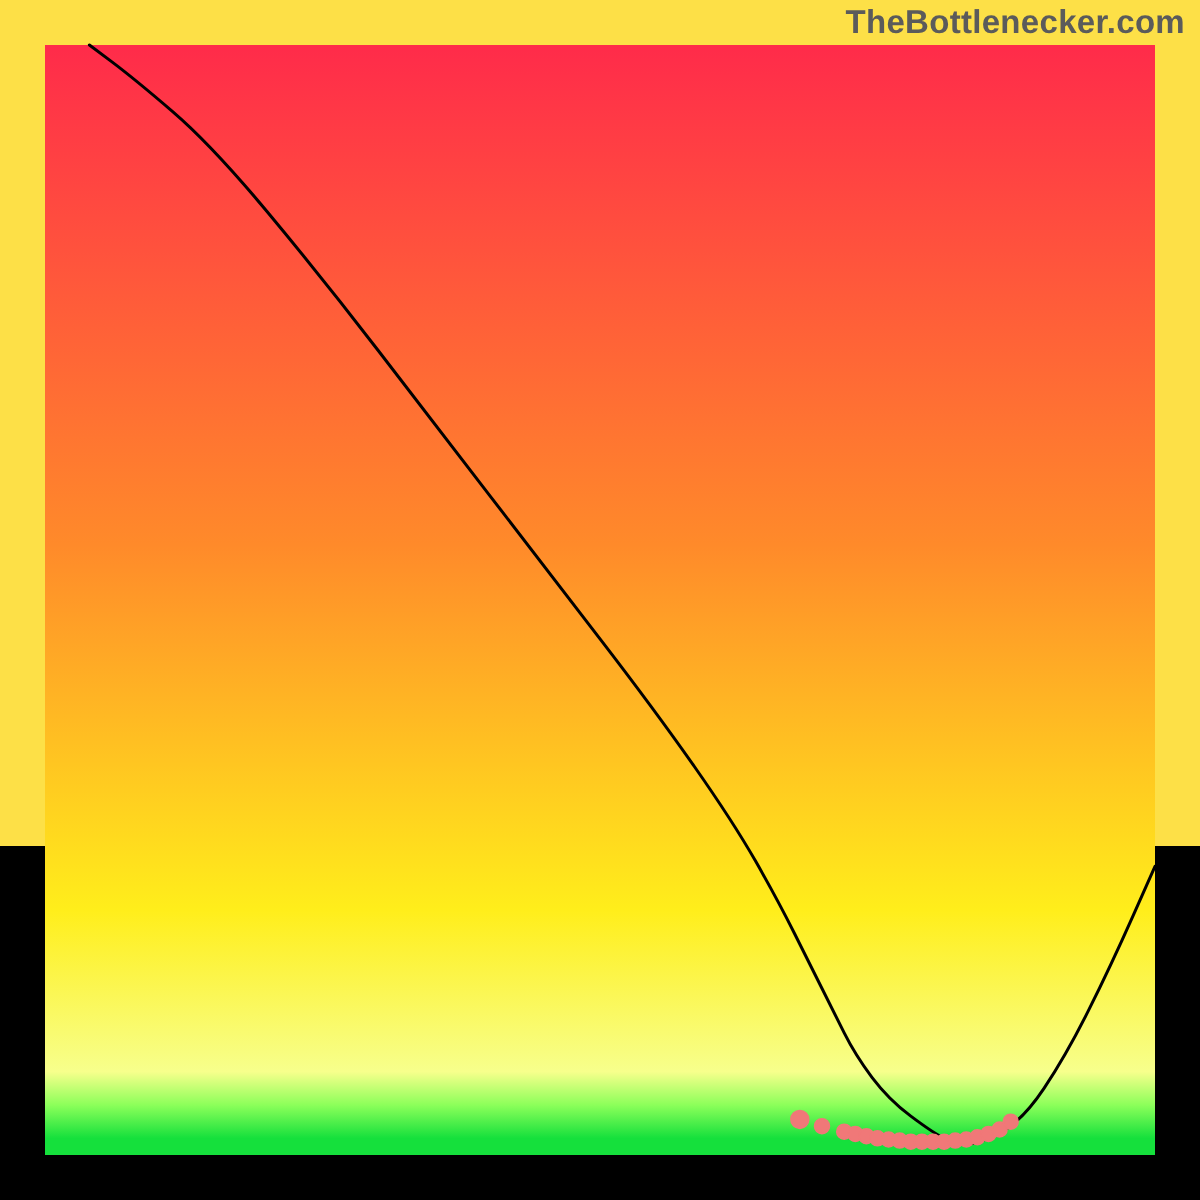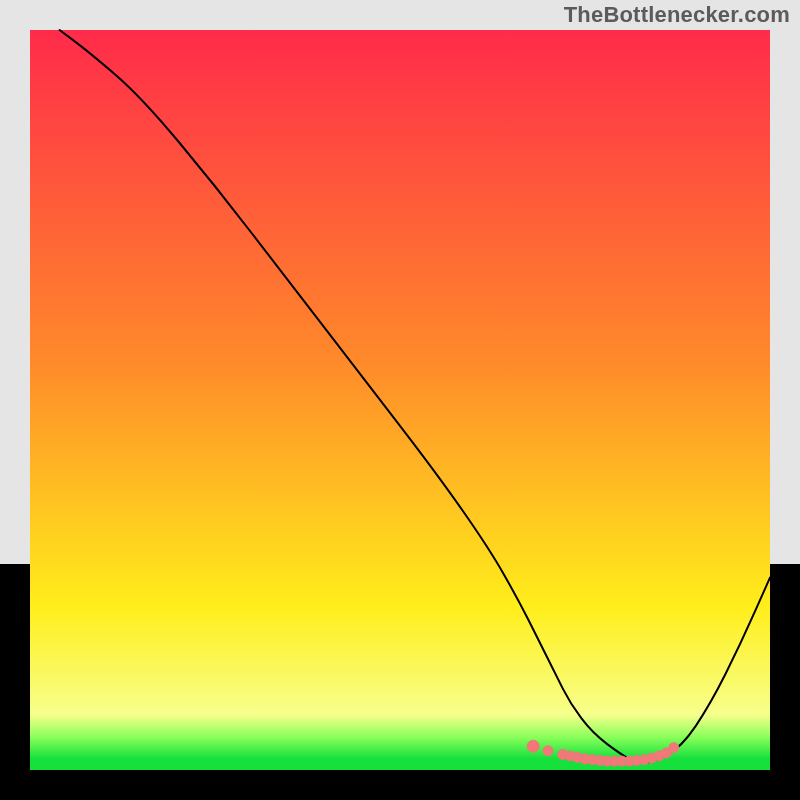--- a/index.html
+++ b/index.html
@@ -8,21 +8,21 @@
     width: 800px;
     height: 800px;
     background: #000;
     overflow: hidden;
     font-family: Arial, Helvetica, sans-serif;
   }
   .frame {
     position: relative;
     width: 800px;
     height: 564px;
-    background: #e5e5e5;
+    background: #fde047;
   }
   .watermark {
     position: absolute;
     top: 2px;
     right: 10px;
     font-size: 22px;
     font-weight: bold;
     color: #5b5b5b;
     letter-spacing: 0.2px;
     z-index: 10;

